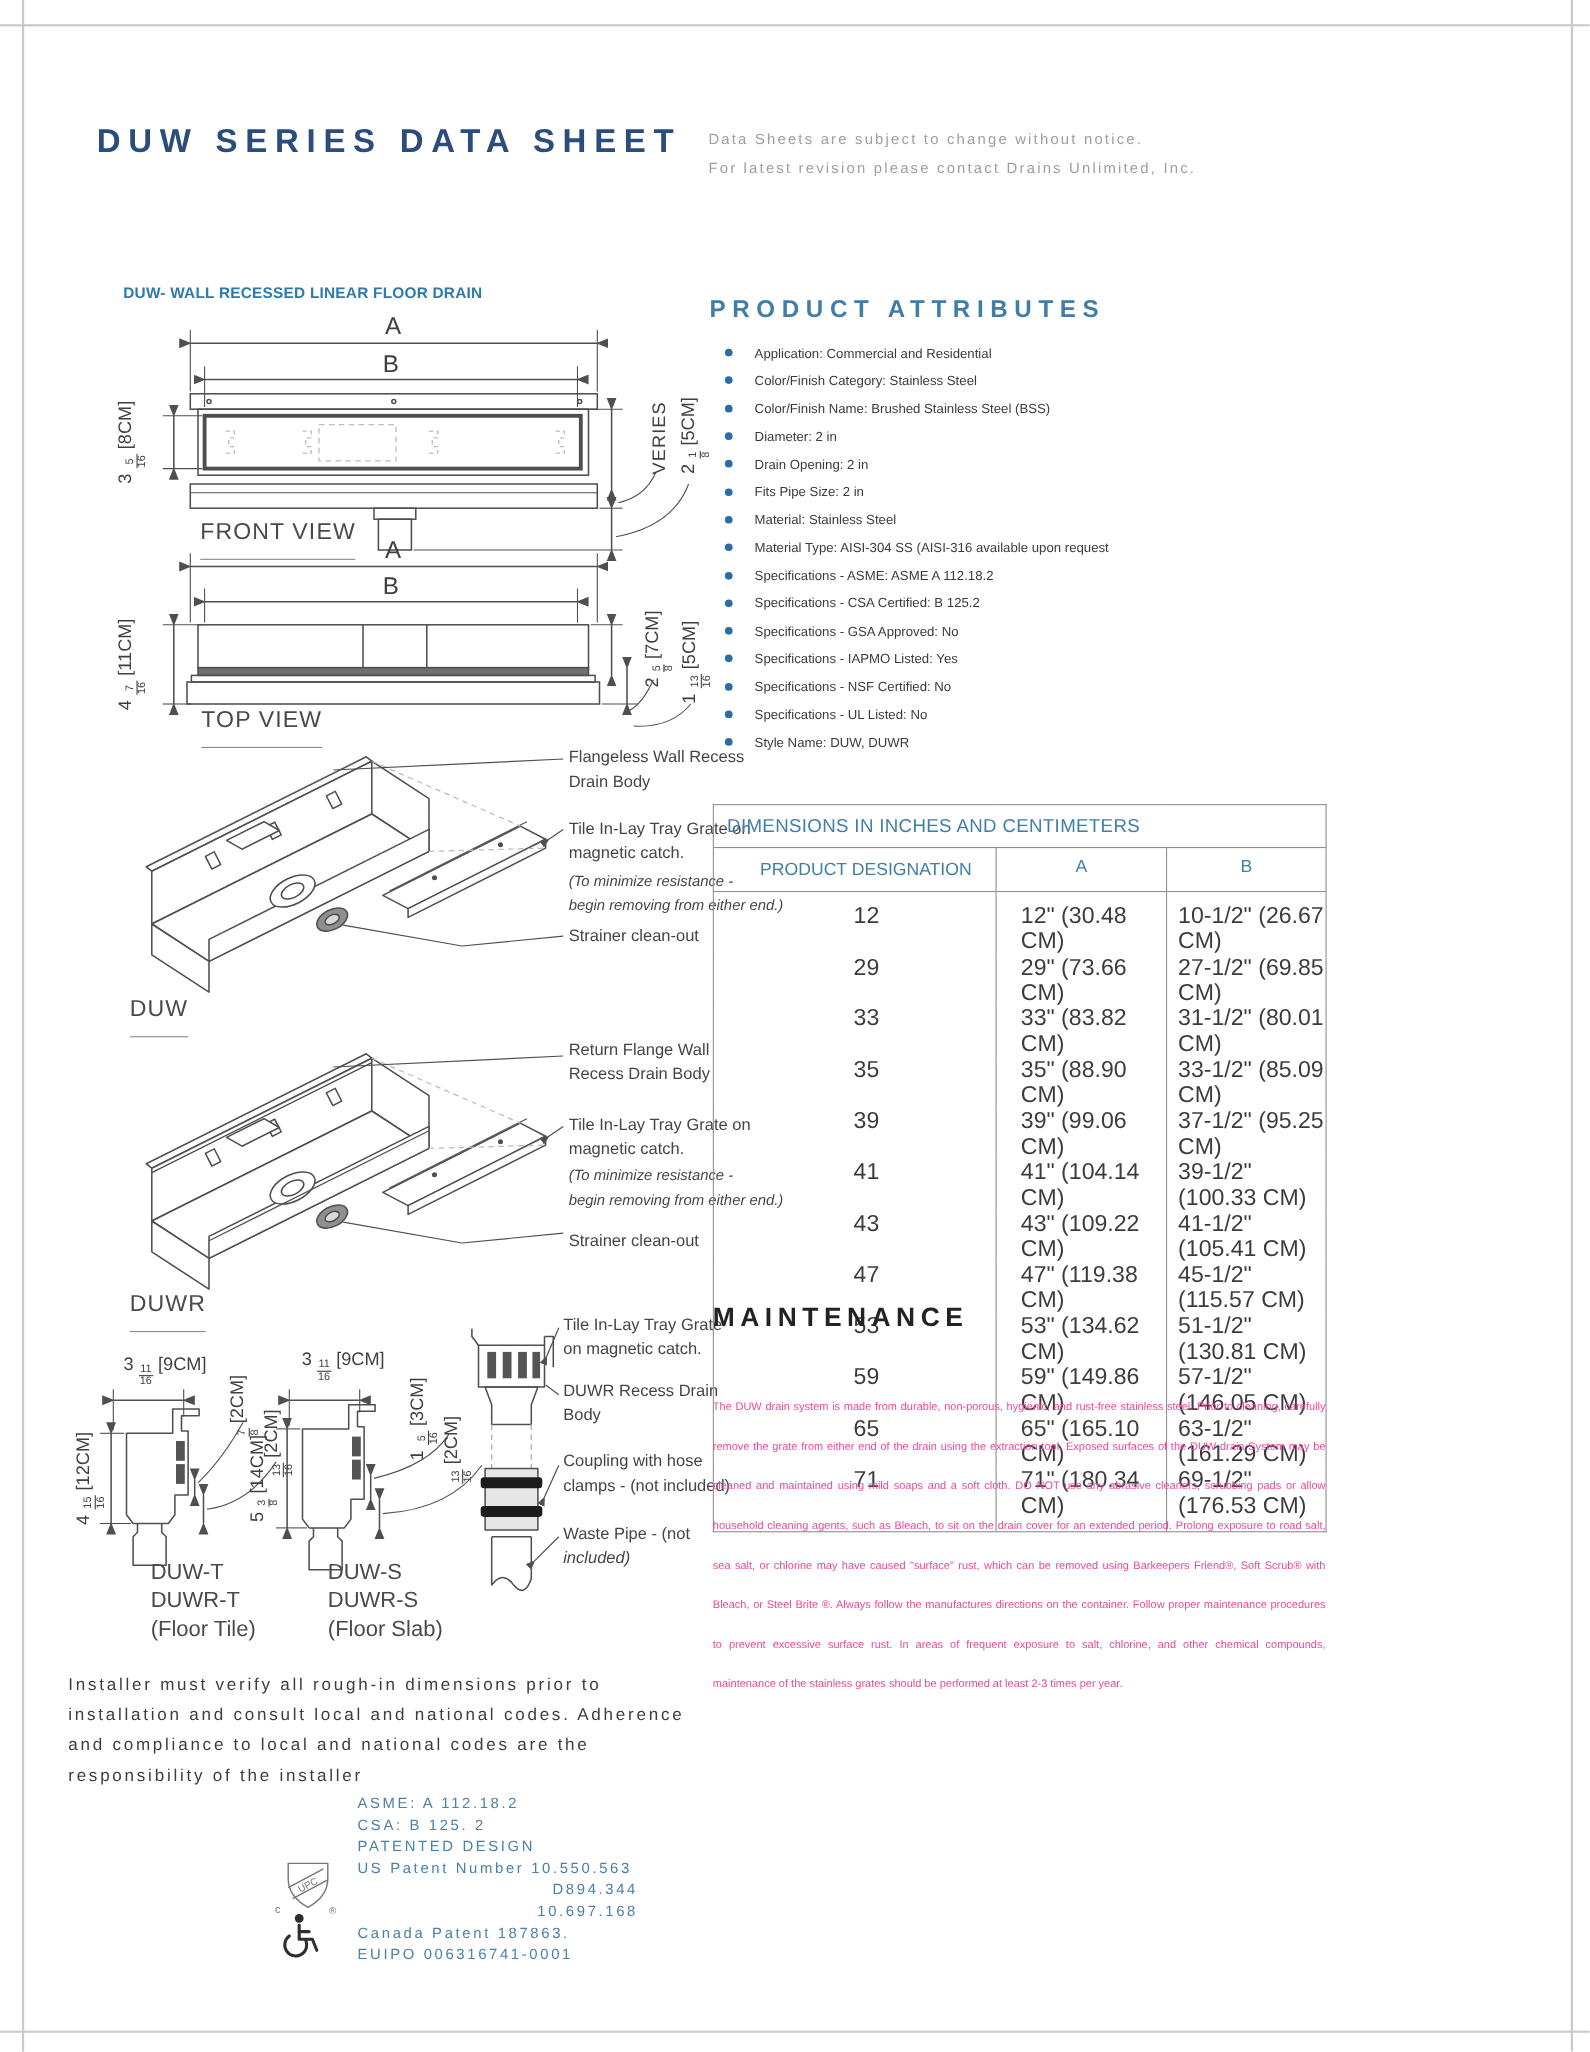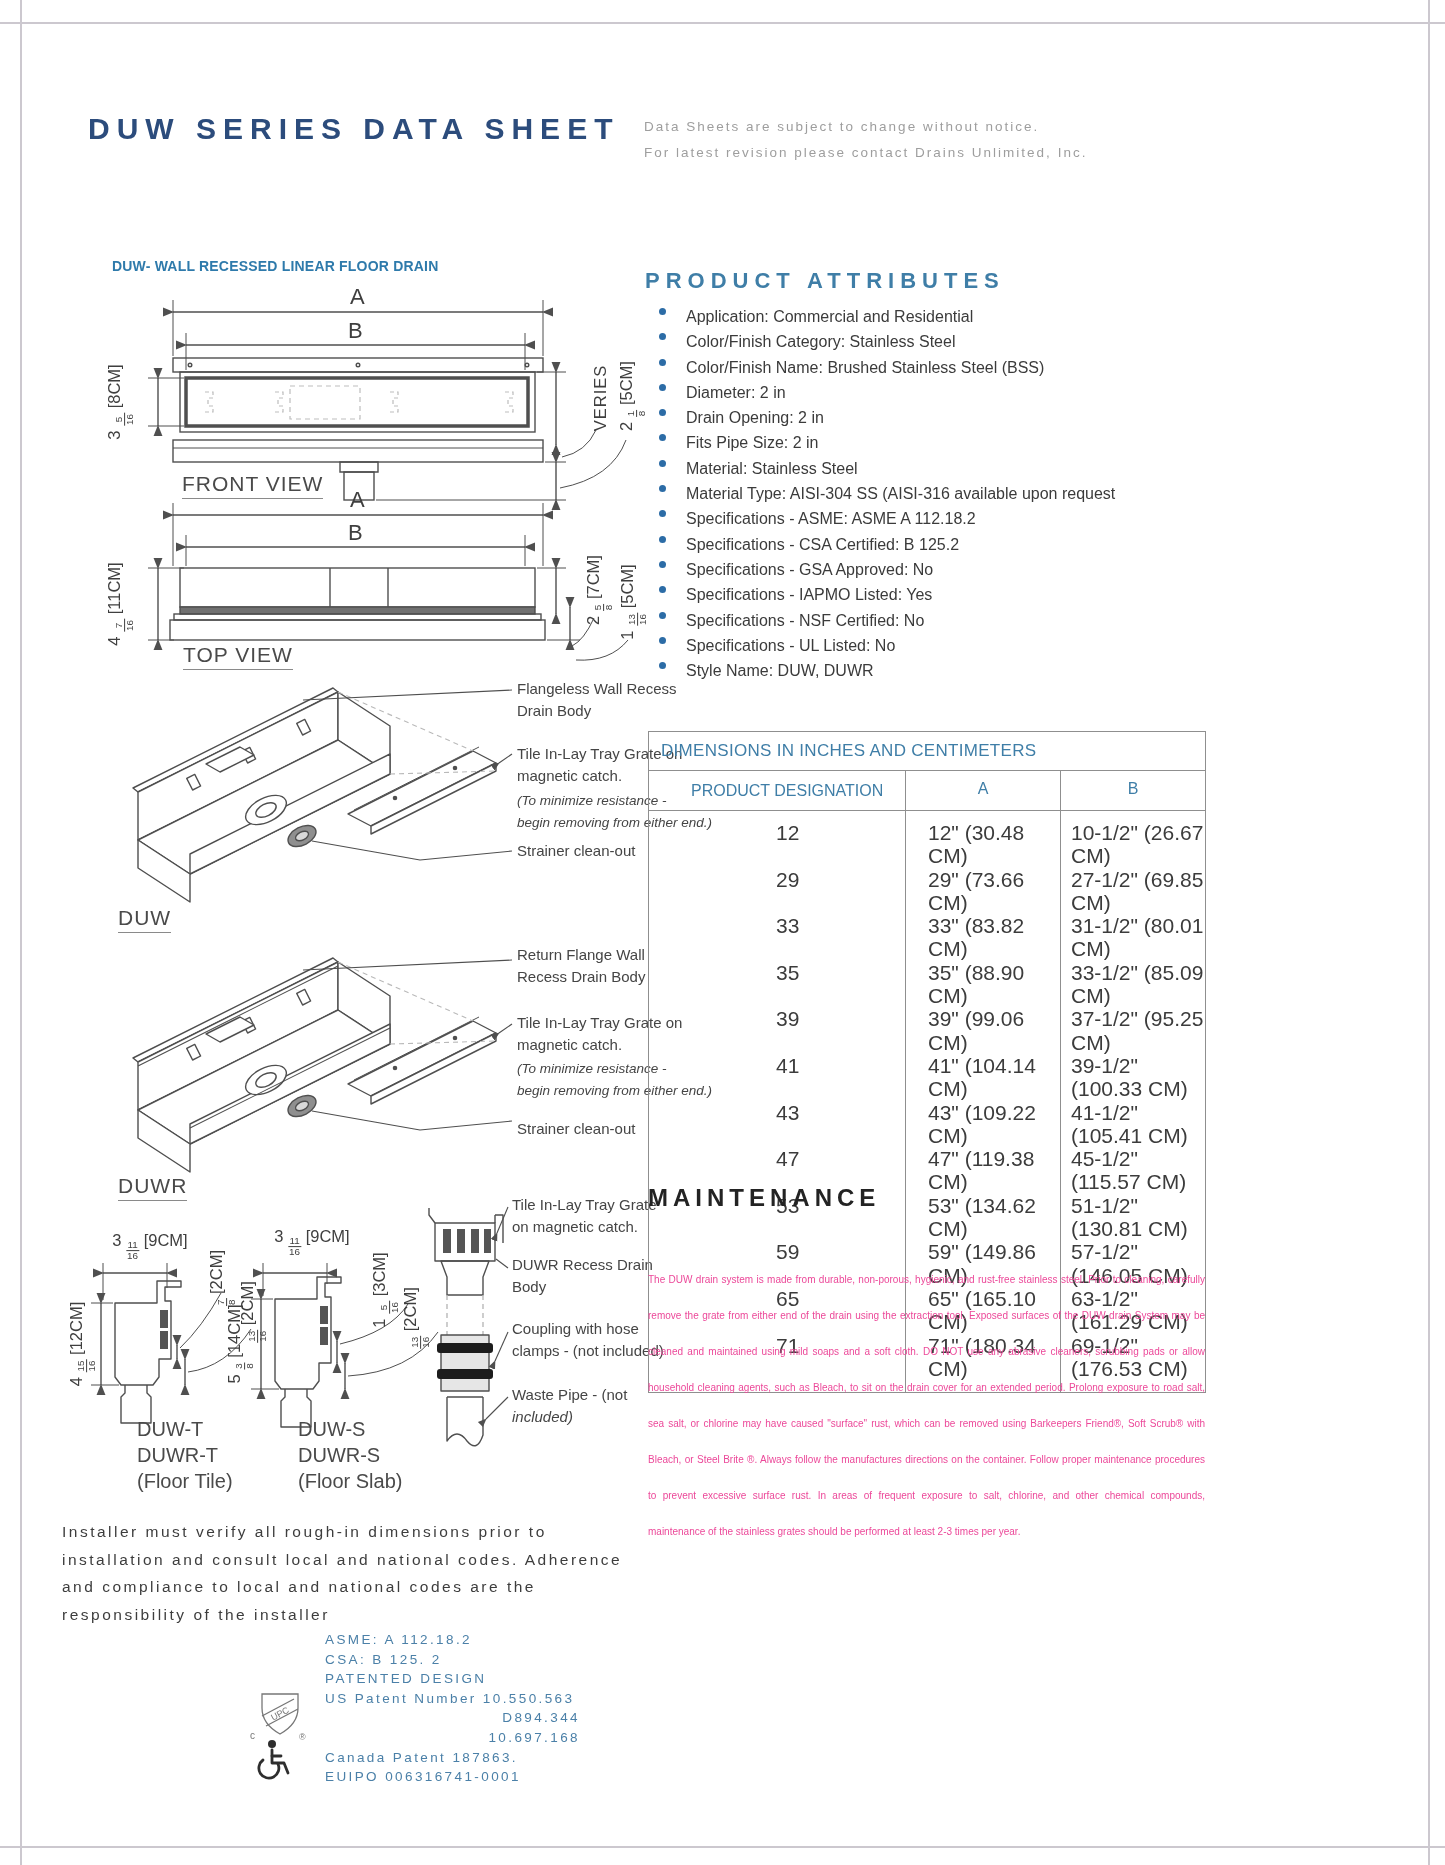--- a/index.html
+++ b/index.html
@@ -9,30 +9,30 @@
   .frame-h{position:absolute;left:0;right:0;height:2px;background:#ccc8cf}
   .frame-v{position:absolute;top:0;bottom:0;width:2px;background:#ccc8cf}
   
   .title{position:absolute;left:88px;top:112px;font-size:30px;font-weight:700;letter-spacing:7px;color:#2c4c7c;white-space:nowrap}
   .notice{position:absolute;left:644px;top:114px;font-size:13.5px;letter-spacing:2px;color:#9e9e9e;line-height:26px;white-space:nowrap}
   .left-heading{position:absolute;left:112px;top:258px;font-size:14px;font-weight:700;color:#2e7aab;letter-spacing:.2px;white-space:nowrap}
   
   .lab{position:absolute;white-space:nowrap;color:#434343}
   .dim{font-size:16.5px;color:#3f3f3f}
   .rot{transform:translate(-50%,-50%) rotate(-90deg);transform-origin:center}
-  .cap{position:absolute;font-size:21px;color:#4a4a4a;letter-spacing:1px;border-bottom:1.5px solid #8a8a8a;padding-bottom:2px;white-space:nowrap}
+  .cap{position:absolute;font-size:21px;color:#4a4a4a;letter-spacing:1px;border-bottom:1.5px solid #8a8a8a;padding-bottom:12px;white-space:nowrap}
   .co{position:absolute;font-size:15px;color:#454545;line-height:22px;white-space:nowrap}
   .co .it{font-style:italic;font-size:13.5px}
   .fr{display:inline-flex;flex-direction:column;vertical-align:-2px;line-height:1;font-size:.6em;text-align:center}
   .fr b{font-weight:inherit;border-bottom:1px solid currentColor;padding:0 1px}
   .fr i{font-style:normal;padding:0 1px}
   
   .attr-heading{position:absolute;left:645px;top:268px;font-size:22px;letter-spacing:6px;color:#3f7ea7;font-weight:700;white-space:nowrap}
   .attr-list{position:absolute;left:648px;top:308px;width:600px;list-style:none}
-  .attr-list li{display:flex;align-items:flex-start;height:25.3px;font-size:16px;color:#3b3b3b}
+  .attr-list li{display:flex;align-items:center;height:25.3px;font-size:12px;color:#3b3b3b}
   .attr-list .dot{width:7px;height:7px;border-radius:50%;background:#2c6ca6;margin:0 20px 0 11px;flex:0 0 auto}
   table.dims{position:absolute;left:648px;top:731px;width:557px;border-collapse:collapse;border:1.5px solid #8f8f8f;table-layout:fixed}
   table.dims td{vertical-align:top}
   .tbl-title td{color:#3f7ea7;font-size:17px;padding:9px 0 9px 12px;border-bottom:1.5px solid #8f8f8f;letter-spacing:.3px}
   .tbl-head td{color:#3f7ea7;font-size:16px;border-bottom:1.5px solid #8f8f8f;padding:9px 0}
   .tbl-head td:first-child{padding-left:42px;line-height:21px}
   .tbl-head td.c{text-align:center}
   td.sep{border-left:1.5px solid #8f8f8f}
   tbody.rows td{font-size:21px;line-height:23.3px;color:#3c3c3c}
   tbody.rows tr:first-child td{padding-top:10px}

